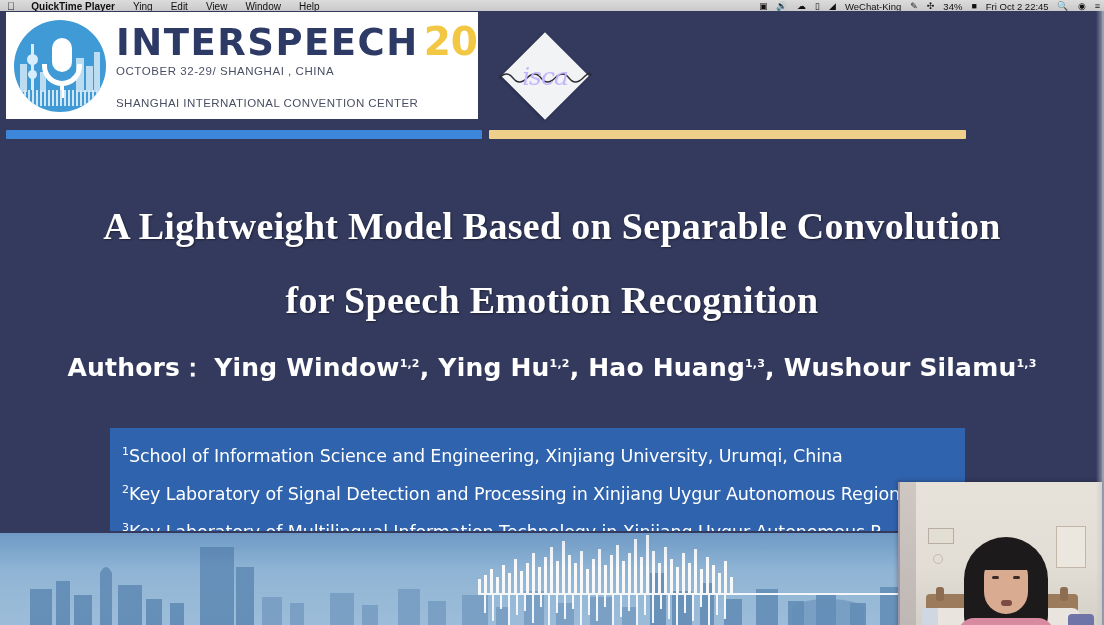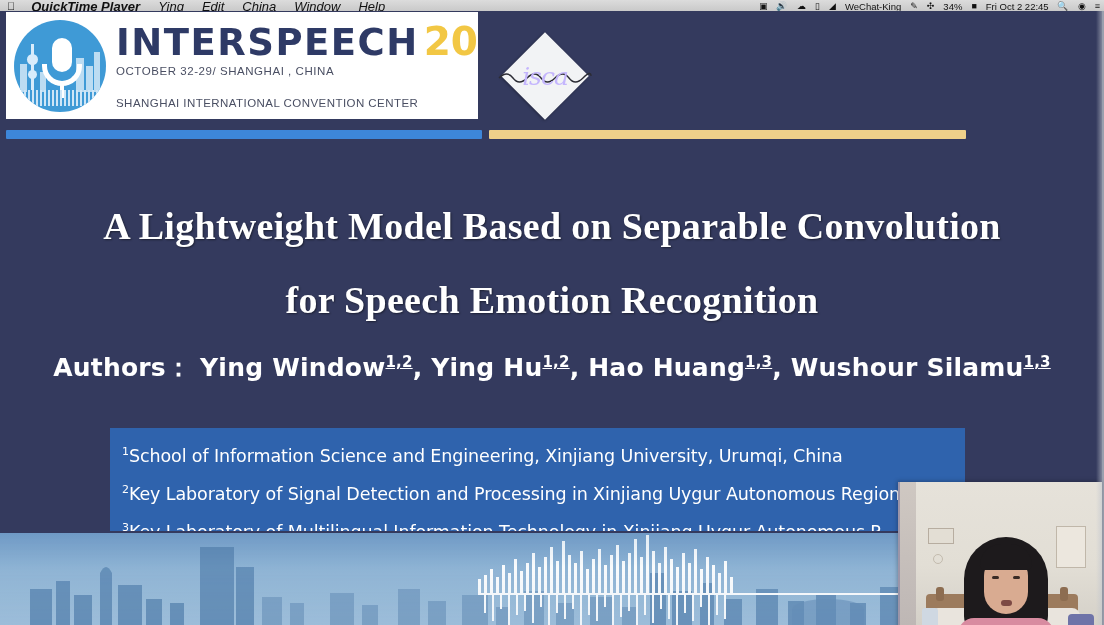--- a/index.html
+++ b/index.html
@@ -10,21 +10,21 @@
 
   
   #menubar {
     position:absolute; left:0; top:0; width:1104px; height:11px;
     background:linear-gradient(#dcdcdc,#c9c9c9);
     display:flex; align-items:flex-end; overflow:hidden;
     font-size:10px; color:#111; white-space:nowrap;
   }
   #menubar .mb-left { display:flex; align-items:flex-end; gap:0; padding-left:4px; }
   #menubar .apple { font-size:11px; line-height:9px; padding:0 7px 0 3px; }
-  #menubar .mitem { padding:0 9px; line-height:9px; font-size:13px;font-style:italic; }
+  #menubar .mitem { padding:0 9px; line-height:9px; font-size:10px; }
   #menubar .mitem.app { font-weight:bold; }
   #menubar .mb-right { position:absolute; right:4px; bottom:0; display:flex; align-items:flex-end; gap:9px; }
   #menubar .sicon { font-size:9px; line-height:9px; }
   #menubar .stext { font-size:9.5px; line-height:9px; }
 
   
   #slide {
     position:absolute; left:0; top:11px; width:1104px; height:614px;
     background:#343a5e;
     border-right:2px solid #9aa0ae;
@@ -93,21 +93,21 @@
   #title { position:absolute; left:0; top:178px; width:1104px; text-align:center;
            color:#ffffff; font-family:"Liberation Serif", serif; font-weight:bold;
            font-size:38px; line-height:74px; letter-spacing:.3px;
            text-shadow:1px 1px 2px rgba(0,0,0,.45); }
   #title .l2 { display:block; }
 
   
   #authors { position:absolute; left:0; top:340px; width:1104px; text-align:center;
              color:#ffffff; font-size:25px; font-weight:bold; letter-spacing:.2px;
              font-family:"DejaVu Sans", sans-serif; }
-  #authors sup { font-size:15px; vertical-align:super;text-decoration:underline; }
+  #authors sup { font-size:11px; vertical-align:super; }
 
   
   #affil { position:absolute; left:110px; top:417px; width:855px; height:103px;
            background:#2f63ad; padding:7px 0 0 12px; overflow:hidden; }
   #affil .aline { color:#fff; font-size:17.5px; line-height:33px; white-space:nowrap;
                   font-family:"DejaVu Sans", sans-serif; letter-spacing:-.1px; }
   #affil .aline sup { font-size:11px; vertical-align:super; }
 
   
   #skyband { position:absolute; left:0; top:522px; width:1098px; height:92px; overflow:hidden;
@@ -158,21 +158,21 @@
 <body>
 
 <div id="screen">
 
   <div id="menubar">
     <div class="mb-left">
       <span class="apple"></span>
       <span class="mitem app">QuickTime Player</span>
       <span class="mitem">Ying</span>
       <span class="mitem">Edit</span>
-      <span class="mitem">China</span>
+      <span class="mitem">View</span>
       <span class="mitem">Window</span>
       <span class="mitem">Help</span>
     </div>
     <div class="mb-right">
       <span class="sicon">▣</span>
       <span class="sicon">🔊</span>
       <span class="sicon">☁</span>
       <span class="sicon">▯</span>
       <span class="sicon">◢</span>
       <span class="stext">WeChat-King</span>

